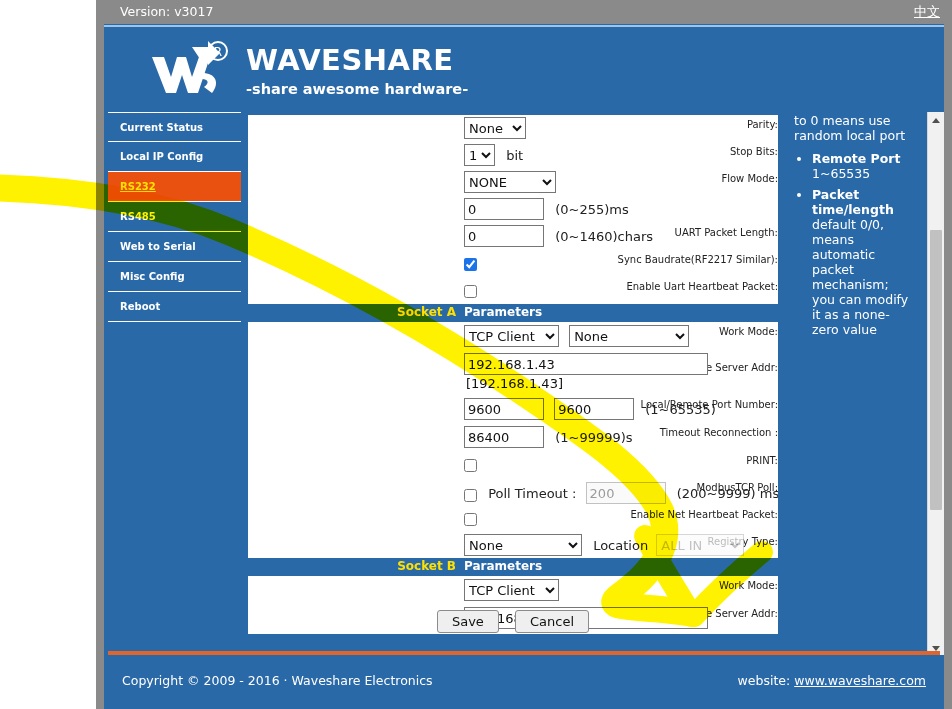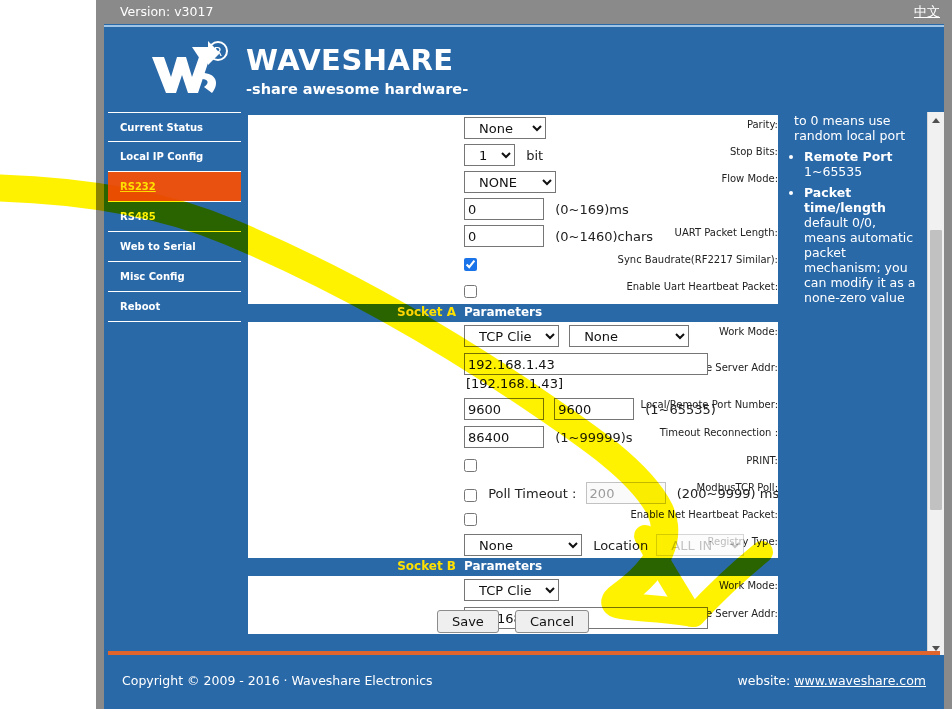--- a/index.html
+++ b/index.html
@@ -79,21 +79,21 @@
   
   input[type=text]{
     font-family:"DejaVu Sans","Liberation Sans",sans-serif;font-size:13px;
     border:1px solid #767676;background:#ffffff;color:#111;
     padding:1px 3px;height:18px;box-sizing:content-box;outline:none;
   }
   input[type=text]:disabled{background:#fafafa;color:#9b9b9b;border-color:#c2c2c2;}
   select{
     font-family:"DejaVu Sans","Liberation Sans",sans-serif;font-size:13px;
     border:1px solid #767676;background:#ffffff;color:#111;
-    height:22px;padding:1px 10px;outline:none;
+    height:22px;padding:1px 0;outline:none;
   }
   select:disabled{color:#a9a9a9;border-color:#c6c6c6;background:#fbfbfb;}
   input[type=checkbox]{
     width:13px;height:13px;margin:0;vertical-align:middle;
     accent-color:#1a73e8;
   }
   .hint{font-size:13px;color:#222;margin-left:7px;}
   .subaddr{position:absolute;left:218px;top:26px;font-size:13px;color:#111;}
 
   
@@ -114,21 +114,21 @@
     background:#efefef;border:1px solid #8c8c8c;border-radius:3px;
     padding:3px 14px;margin:0 6px;color:#111;cursor:pointer;
   }
 
   
   #help-panel{
     position:absolute;left:784px;top:112px;width:160px;height:545px;
     background:#2a69a8;color:#ffffff;overflow:hidden;
   }
   #help-inner{position:absolute;left:0;top:-14px;width:143px;padding:0 8px 0 6px;box-sizing:border-box;}
-  #help-inner ul{margin:0;padding-left:14px;list-style:disc;}
+  #help-inner ul{margin:8px;padding-left:14px;list-style:disc;}
   #help-inner li{margin:0 0 6px 0;font-size:12.5px;line-height:15px;}
   .help-term{font-weight:bold;}
   .help-lead{font-size:12.5px;line-height:15px;margin:0 0 6px 4px;}
 
   
   #help-scrollbar{position:absolute;right:0;top:0;width:16px;height:545px;background:#f1f1f1;border-left:1px solid #d6d6d6;}
   .sb-arrow{position:absolute;left:0;width:16px;height:17px;background:#f1f1f1;}
   .sb-arrow.up{top:0;}
   .sb-arrow.down{bottom:0;}
   .sb-arrow i{
@@ -226,21 +226,21 @@
     <div class="frow">
       <span class="flabel">Flow Mode:</span>
       <span class="fctl">
         <select style="width:92px"><option>NONE</option><option>CTS/RTS</option><option>XON/XOFF</option></select>
       </span>
     </div>
 
     <div class="frow">
       <span class="fctl">
         <input type="text" style="width: 72px;" value="0">
-        <span class="hint">(0~169)ms</span>
+        <span class="hint">(0~255)ms</span>
       </span>
     </div>
 
     <div class="frow">
       <span class="flabel">UART Packet Length:</span>
       <span class="fctl">
         <input type="text" style="width: 72px;" value="0">
         <span class="hint">(0~1460)chars</span>
       </span>
     </div>

